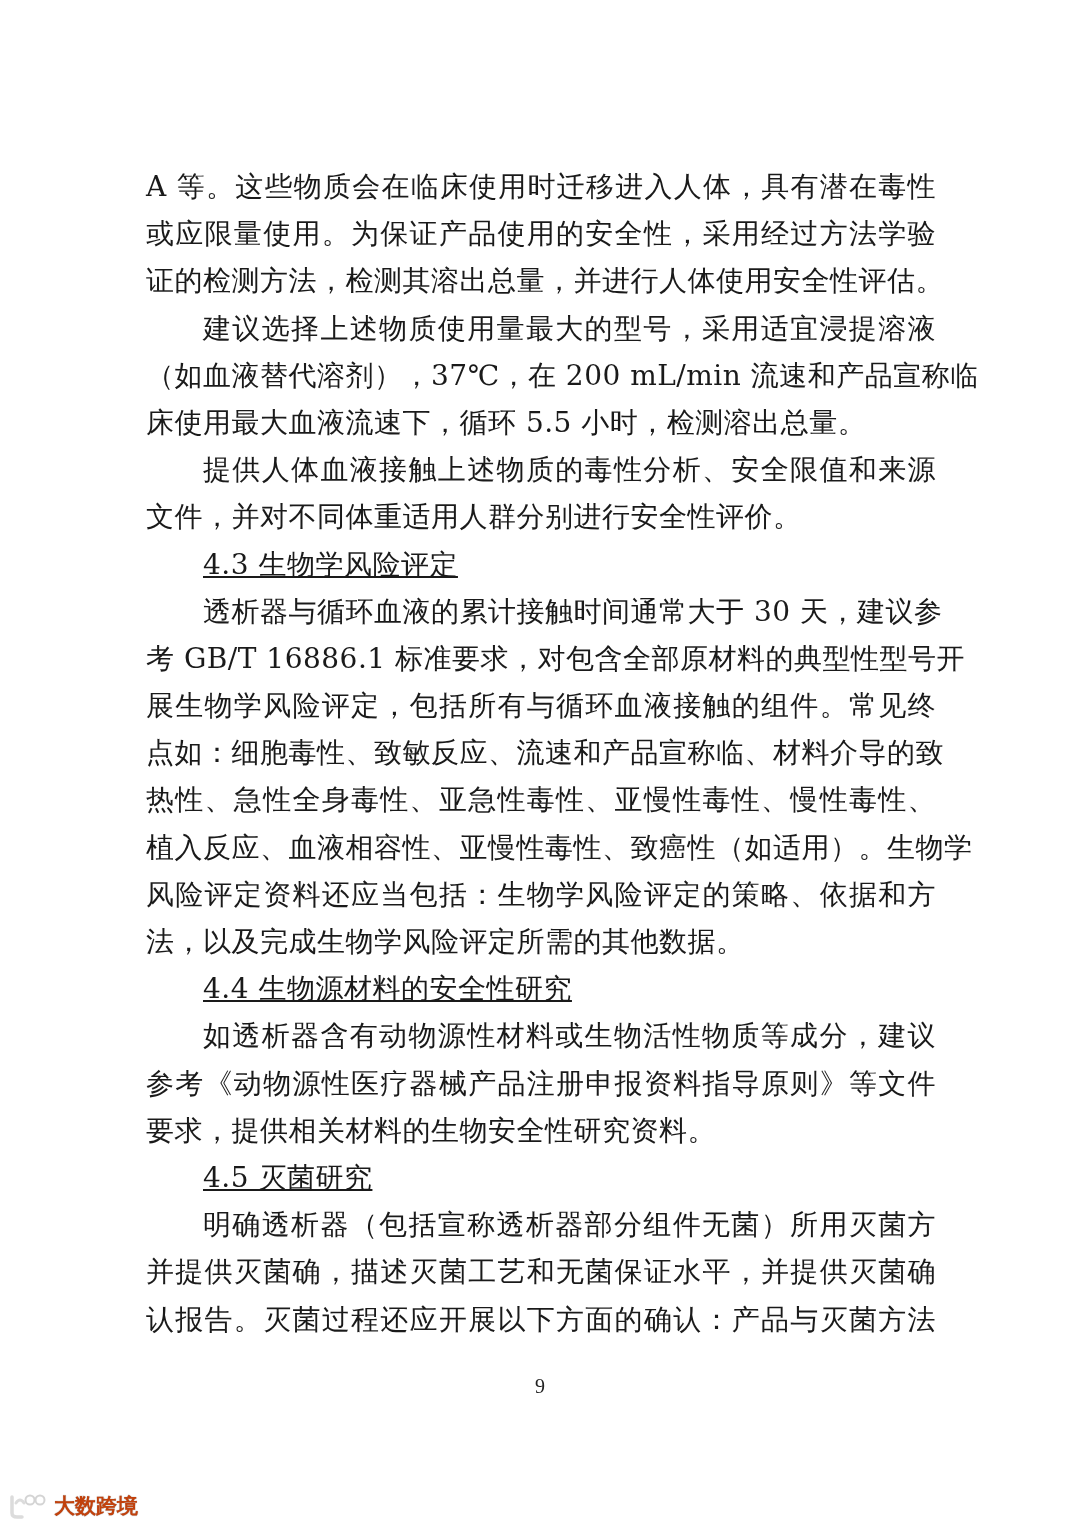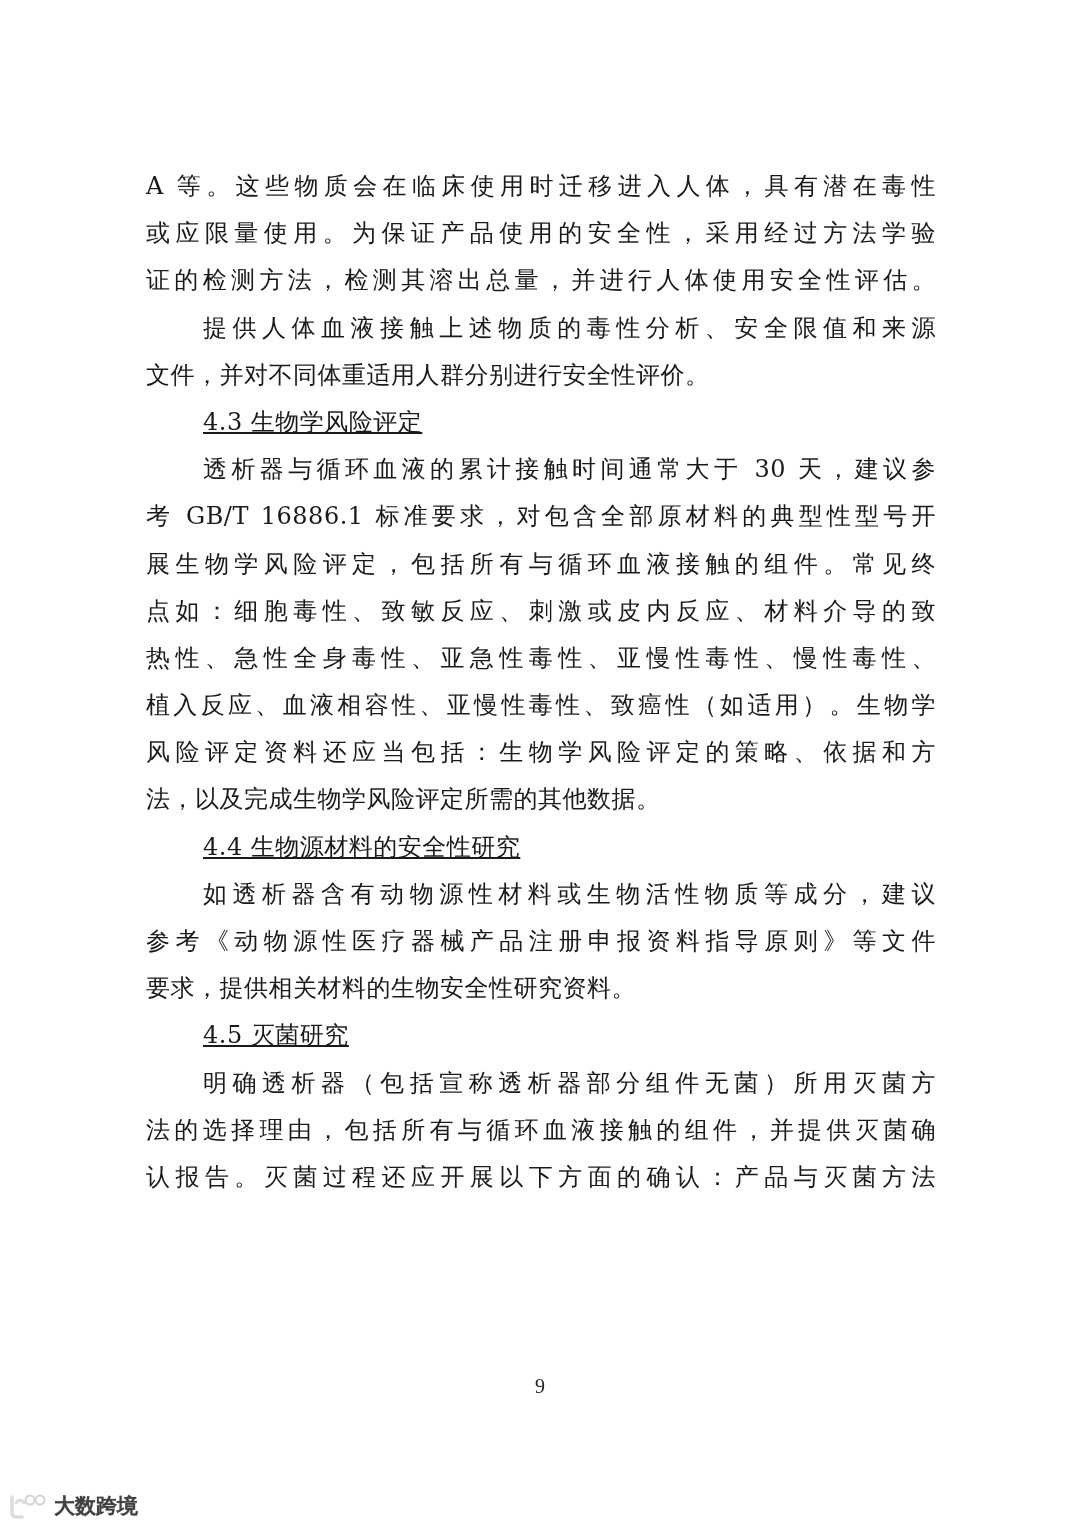--- a/index.html
+++ b/index.html
@@ -1,73 +1,78 @@
 <!DOCTYPE html>
 <html><head>
 <meta charset="utf-8">
 <style>
   html, body { margin:0; padding:0; background:#ffffff; }
   body { width:1080px; height:1528px; position:relative; overflow:hidden;
          font-family:"DejaVu Serif", "Liberation Serif", serif; color:#1a1a1a; }
   .page { position:absolute; left:146px; top:163px; width:790px; }
-  .line { height:47.2px; line-height:47.2px; font-size:24px; white-space:nowrap;
+  .line { height:47.2px; line-height:47.2px; font-size:28px; white-space:nowrap;
           text-align:justify; text-align-last:justify; letter-spacing:0.5px; }
   .line.last { text-align-last:left; }
   .indent { padding-left:57px; }
   .heading { text-align-last:left;text-decoration:underline; }
   .pagenum { position:absolute; left:0; width:1080px; top:1375px; text-align:center;
              font-family:"Liberation Serif", serif; font-size:20px; color:#222; }
   .watermark { position:absolute; left:8px; top:1492px; display:flex; align-items:center; gap:6px;
-               color:#404040; font-family:"DejaVu Sans", sans-serif; font-size:21px; font-weight:bold;
+               color:#c2410c; font-family:"DejaVu Sans", sans-serif; font-size:21px; font-weight:bold;
                text-shadow:0 0 1px #b8b8b8, 0 0 1px #b8b8b8; }
   .wm-logo { width:40px; height:26px; }
 </style>
 </head>
 <body>
 
 <div class="page">
 
   <div>
     <div class="line">A 等。这些物质会在临床使用时迁移进入人体，具有潜在毒性</div>
     <div class="line">或应限量使用。为保证产品使用的安全性，采用经过方法学验</div>
     <div class="line last" style="text-align-last:justify">证的检测方法，检测其溶出总量，并进行人体使用安全性评估。</div>
   </div>
 
+  <div>
+    <div class="line indent">建议选择上述物质使用量最大的型号，采用适宜浸提溶液</div>
+    <div class="line">（如血液替代溶剂），37℃，在 200 mL/min 流速和产品宣称临</div>
+    <div class="line last">床使用最大血液流速下，循环 5.5 小时，检测溶出总量。</div>
+  </div>
 
   <div>
     <div class="line indent">提供人体血液接触上述物质的毒性分析、安全限值和来源</div>
     <div class="line last">文件，并对不同体重适用人群分别进行安全性评价。</div>
   </div>
 
   <div class="line indent heading">4.3 生物学风险评定</div>
 
   <div>
     <div class="line indent">透析器与循环血液的累计接触时间通常大于 30 天，建议参</div>
     <div class="line">考 GB/T 16886.1 标准要求，对包含全部原材料的典型性型号开</div>
     <div class="line">展生物学风险评定，包括所有与循环血液接触的组件。常见终</div>
-    <div class="line">点如：细胞毒性、致敏反应、刺激或皮内反应、材料介导的致</div>
+    <div class="line">点如：细胞毒性、致敏反应、流速和产品宣称临、材料介导的致</div>
     <div class="line">热性、急性全身毒性、亚急性毒性、亚慢性毒性、慢性毒性、</div>
     <div class="line">植入反应、血液相容性、亚慢性毒性、致癌性（如适用）。生物学</div>
     <div class="line">风险评定资料还应当包括：生物学风险评定的策略、依据和方</div>
     <div class="line last">法，以及完成生物学风险评定所需的其他数据。</div>
   </div>
 
   <div class="line indent heading">4.4 生物源材料的安全性研究</div>
 
   <div>
     <div class="line indent">如透析器含有动物源性材料或生物活性物质等成分，建议</div>
     <div class="line">参考《动物源性医疗器械产品注册申报资料指导原则》等文件</div>
     <div class="line last">要求，提供相关材料的生物安全性研究资料。</div>
   </div>
 
   <div class="line indent heading">4.5 灭菌研究</div>
 
   <div>
     <div class="line indent">明确透析器（包括宣称透析器部分组件无菌）所用灭菌方</div>
-    <div class="line">法的选择理由，包括所有与循环血液接触的组件，并提供灭菌确</div>
+    <div class="line">并提供灭菌确，描述灭菌工艺和无菌保证水平，并提供灭菌确</div>
     <div class="line" style="text-align-last:justify">认报告。灭菌过程还应开展以下方面的确认：产品与灭菌方法</div>
   </div>
 </div>
 
 <div class="pagenum">9</div>
 
 <div class="watermark">
   <svg class="wm-logo" viewBox="0 0 40 26">
     <path d="M4 4 L4 20 Q4 24 9 24 L14 24" fill="none" stroke="#dcdcdc" stroke-width="3.5" stroke-linecap="round"></path>
     <path d="M8 10 Q12 4 16 10" fill="none" stroke="#dcdcdc" stroke-width="3" stroke-linecap="round"></path>

